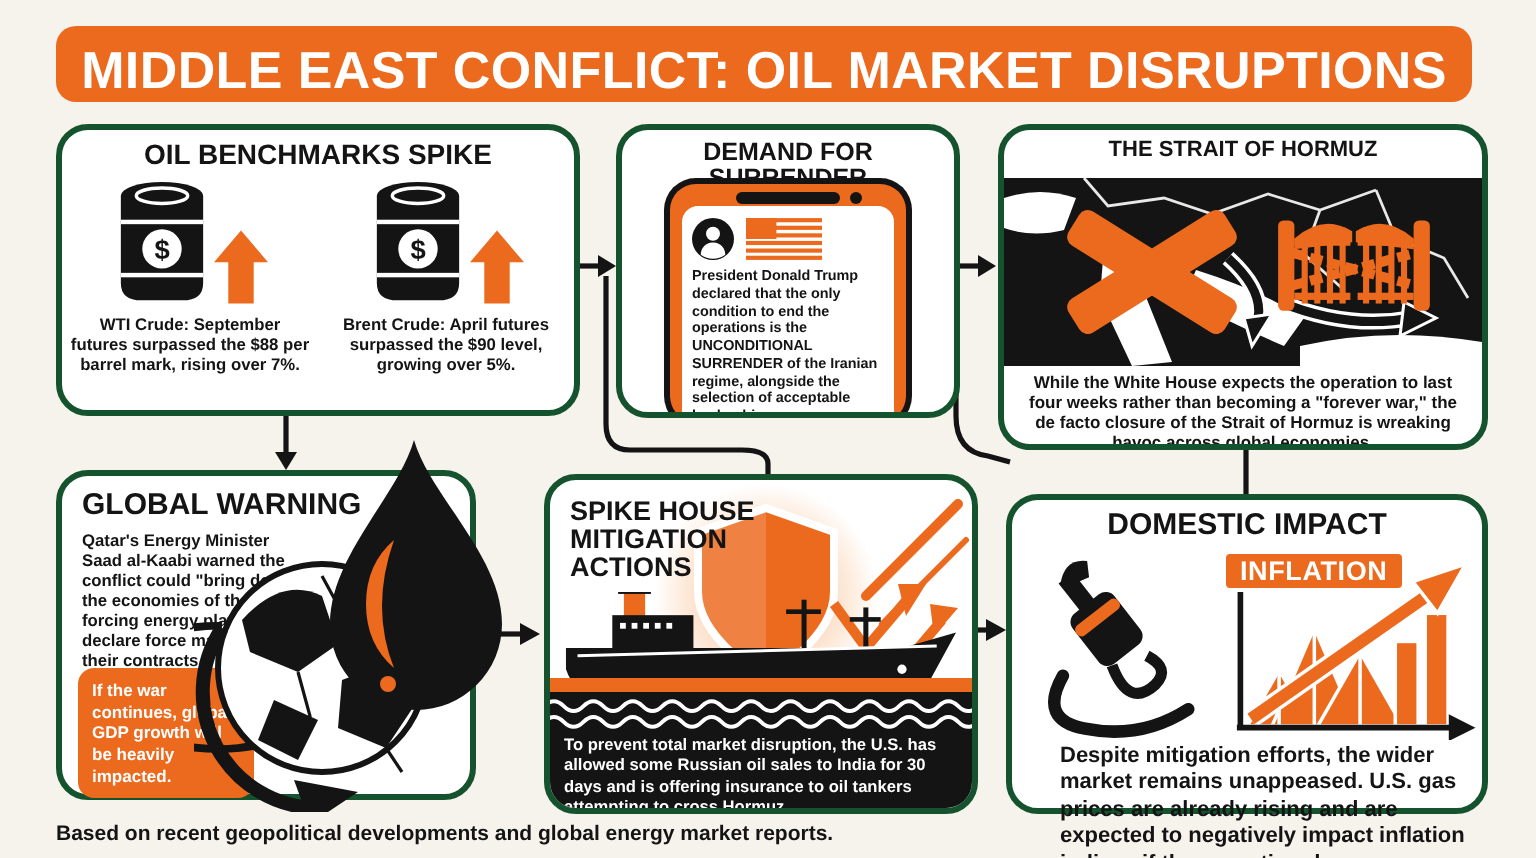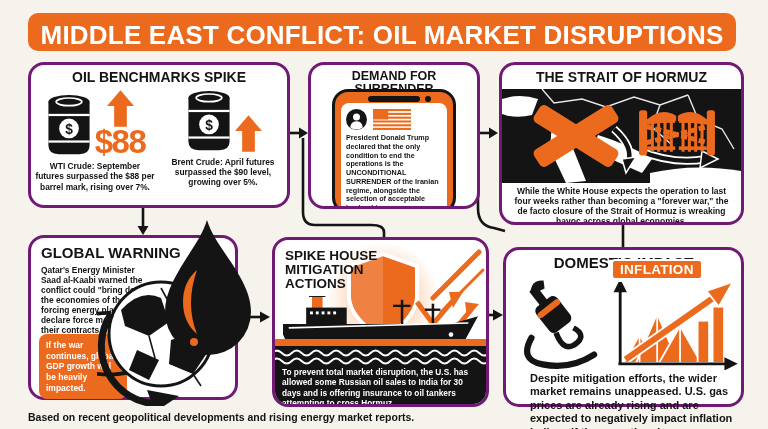--- a/index.html
+++ b/index.html
@@ -1,21 +1,21 @@
 <!DOCTYPE html>
 <html><head>
 <meta charset="utf-8">
 <style>
   html,body{margin:0;padding:0;background:#e8e4de;}
   .canvas{position:relative;width:768px;height:429px;background:#F6F2EC;overflow:hidden;
           font-family:"Liberation Sans",sans-serif;color:#141414;}
   .banner{position:absolute;left:28px;top:13px;width:708px;height:38px;background:#EC6A1E;
           border-radius:10px;display:flex;align-items:flex-end;justify-content:center;z-index:3;}
   .banner span{color:#fff;font-size:26px;font-weight:900;letter-spacing:0.2px;white-space:nowrap;}
-  .panel{position:absolute;background:#FFFFFF;border:3px solid #701a75;border-radius:16px;
+  .panel{position:absolute;background:#FFFFFF;border:3px solid #14532d;border-radius:16px;
          box-sizing:border-box;z-index:2;}
   .ptitle{font-weight:900;color:#141414;line-height:1.05;}
   .center{text-align:center;}
   .cap{font-weight:700;line-height:1.2;color:#141414;}
   
   #p1{left:28px;top:62px;width:262px;height:146px;}
   .bench-row{display:flex;margin-top:2px;}
   .bench{width:50%;display:flex;flex-direction:column;align-items:center;}
   .bench-top{display:flex;align-items:flex-end;gap:2px;margin-top:3px;}
   .stack{display:flex;flex-direction:column;align-items:center;}
@@ -28,42 +28,42 @@
   .phone-frame{width:100%;height:100%;background:#EC6A1E;border-radius:13px;padding:11px 6px 0 6px;
          box-sizing:border-box;position:relative;}
   .notch{position:absolute;top:4px;left:50%;transform:translateX(-50%);width:52px;height:6px;
          background:#141414;border-radius:3px;}
   .notch-dot{position:absolute;top:4px;right:22px;width:6px;height:6px;background:#141414;border-radius:50%;}
   .screen{width:100%;height:100%;background:#fff;border-radius:8px 8px 0 0;padding:6px 5px;box-sizing:border-box;}
   .screen-head{display:flex;align-items:center;gap:6px;margin-bottom:4px;}
   .screen .cap{font-size:7.2px;line-height:1.22;}
   
   #p3{left:499px;top:62px;width:245px;height:163px;overflow:hidden;}
-  #p3 .ptitle{font-size:14px;margin-top:5px;}
+  #p3 .ptitle{font-size:11px;margin-top:5px;}
   .map{position:absolute;left:0;top:24px;width:239px;height:94px;background:#141414;}
   #p3 .cap{position:absolute;left:8px;right:8px;top:121px;font-size:8.5px;text-align:center;line-height:1.18;}
   .xmark{position:absolute;left:28px;top:18px;width:92px;height:58px;}
   .xbar{position:absolute;left:0;top:19px;width:92px;height:20px;background:#EC6A1E;border-radius:5px;}
   .xbar.a{transform:rotate(32deg);} .xbar.b{transform:rotate(-32deg);}
   
   #p4{left:28px;top:235px;width:210px;height:165px;}
   #p4 .ptitle{position:absolute;left:10px;top:7px;font-size:15px;}
   #p4 .body{position:absolute;left:10px;top:27px;width:116px;font-size:8.4px;font-weight:700;line-height:1.2;}
   .callout{position:absolute;left:8px;top:96px;width:88px;background:#EC6A1E;color:#fff;border-radius:8px;
            padding:6px 7px;font-size:8.5px;font-weight:800;line-height:1.25;box-sizing:border-box;}
   
   #p5{left:272px;top:237px;width:217px;height:170px;overflow:hidden;}
   #p5 .ptitle{position:absolute;left:10px;top:9px;font-size:13.5px;z-index:4;}
   .sea-block{position:absolute;left:-3px;right:-3px;bottom:-3px;height:62px;background:#141414;z-index:3;}
   .sea-strip{position:absolute;left:0;right:0;top:-6px;height:7px;background:#EC6A1E;}
   .sea-block .cap{position:absolute;left:10px;right:6px;top:22px;color:#fff;font-size:8.3px;line-height:1.25;}
   
   #p6{left:503px;top:247px;width:241px;height:160px;}
   #p6 .ptitle{font-size:15px;margin-top:5px;}
-  .tag{position:absolute;left:105px;top:9px;background:#EC6A1E;border:2px solid #fff;border-radius:4px;
+  .tag{position:absolute;left:105px;top:25px;background:#EC6A1E;border:2px solid #fff;border-radius:4px;
        color:#fff;font-weight:900;font-size:13.5px;letter-spacing:0.3px;padding:1px 7px;z-index:4;}
   #p6 .cap{position:absolute;left:24px;right:6px;top:122px;font-size:11px;line-height:1.22;}
   .footer{position:absolute;left:28px;top:411px;font-size:10.5px;font-weight:700;z-index:2;}
   .overlay{position:absolute;left:0;top:0;z-index:1;}
   svg{display:block;}
 </style>
 </head>
 <body>
 
 <div class="canvas">
@@ -103,21 +103,20 @@
             <ellipse cx="28" cy="9" rx="15" ry="4.5" fill="none" stroke="#fff" stroke-width="2"></ellipse>
             <rect x="4" y="23" width="48" height="2.6" fill="#fff"></rect>
             <rect x="4" y="54" width="48" height="2.6" fill="#fff"></rect>
             <circle cx="28" cy="40" r="11.5" fill="#fff"></circle>
             <text x="28" y="46" font-size="16" font-weight="bold" text-anchor="middle" fill="#141414">$</text>
           </svg>
           <div class="stack">
             <svg width="27" height="37" viewBox="0 0 34 46">
               <polygon points="17,0 34,20 25,20 25,46 9,46 9,20 0,20" fill="#EC6A1E"></polygon>
             </svg>
-            <div class="price">$88</div>
           </div>
         </div>
         <div class="cap">WTI Crude: September futures surpassed the $88 per barrel mark, rising over 7%.</div>
       </div>
       <div class="bench">
         <div class="bench-top">
           <svg width="48" height="62" viewBox="0 0 56 72">
             <ellipse cx="28" cy="9" rx="24" ry="8" fill="#141414"></ellipse>
             <path d="M4,9 H52 V60 Q52,70 40,70 H16 Q4,70 4,60 Z" fill="#141414"></path>
             <ellipse cx="28" cy="9" rx="15" ry="4.5" fill="none" stroke="#fff" stroke-width="2"></ellipse>
@@ -337,14 +336,14 @@
       <g stroke="#141414" stroke-width="3.2" fill="#141414">
         <line x1="10" y1="8" x2="10" y2="93"></line>
         <line x1="8" y1="93" x2="132" y2="93"></line>
         <polygon points="10,0 5,10 15,10"></polygon>
         <polygon points="140,93 130,88 130,98"></polygon>
       </g>
     </svg>
     <div class="cap">Despite mitigation efforts, the wider market remains unappeased. U.S. gas prices are already rising and are expected to negatively impact inflation indices if the operation drags on.</div>
   </div>
 
-  <div class="footer">Based on recent geopolitical developments and rising energy market reports.</div>
+  <div class="footer">Based on recent geopolitical developments and global energy market reports.</div>
 </div>
 
 </body></html>

